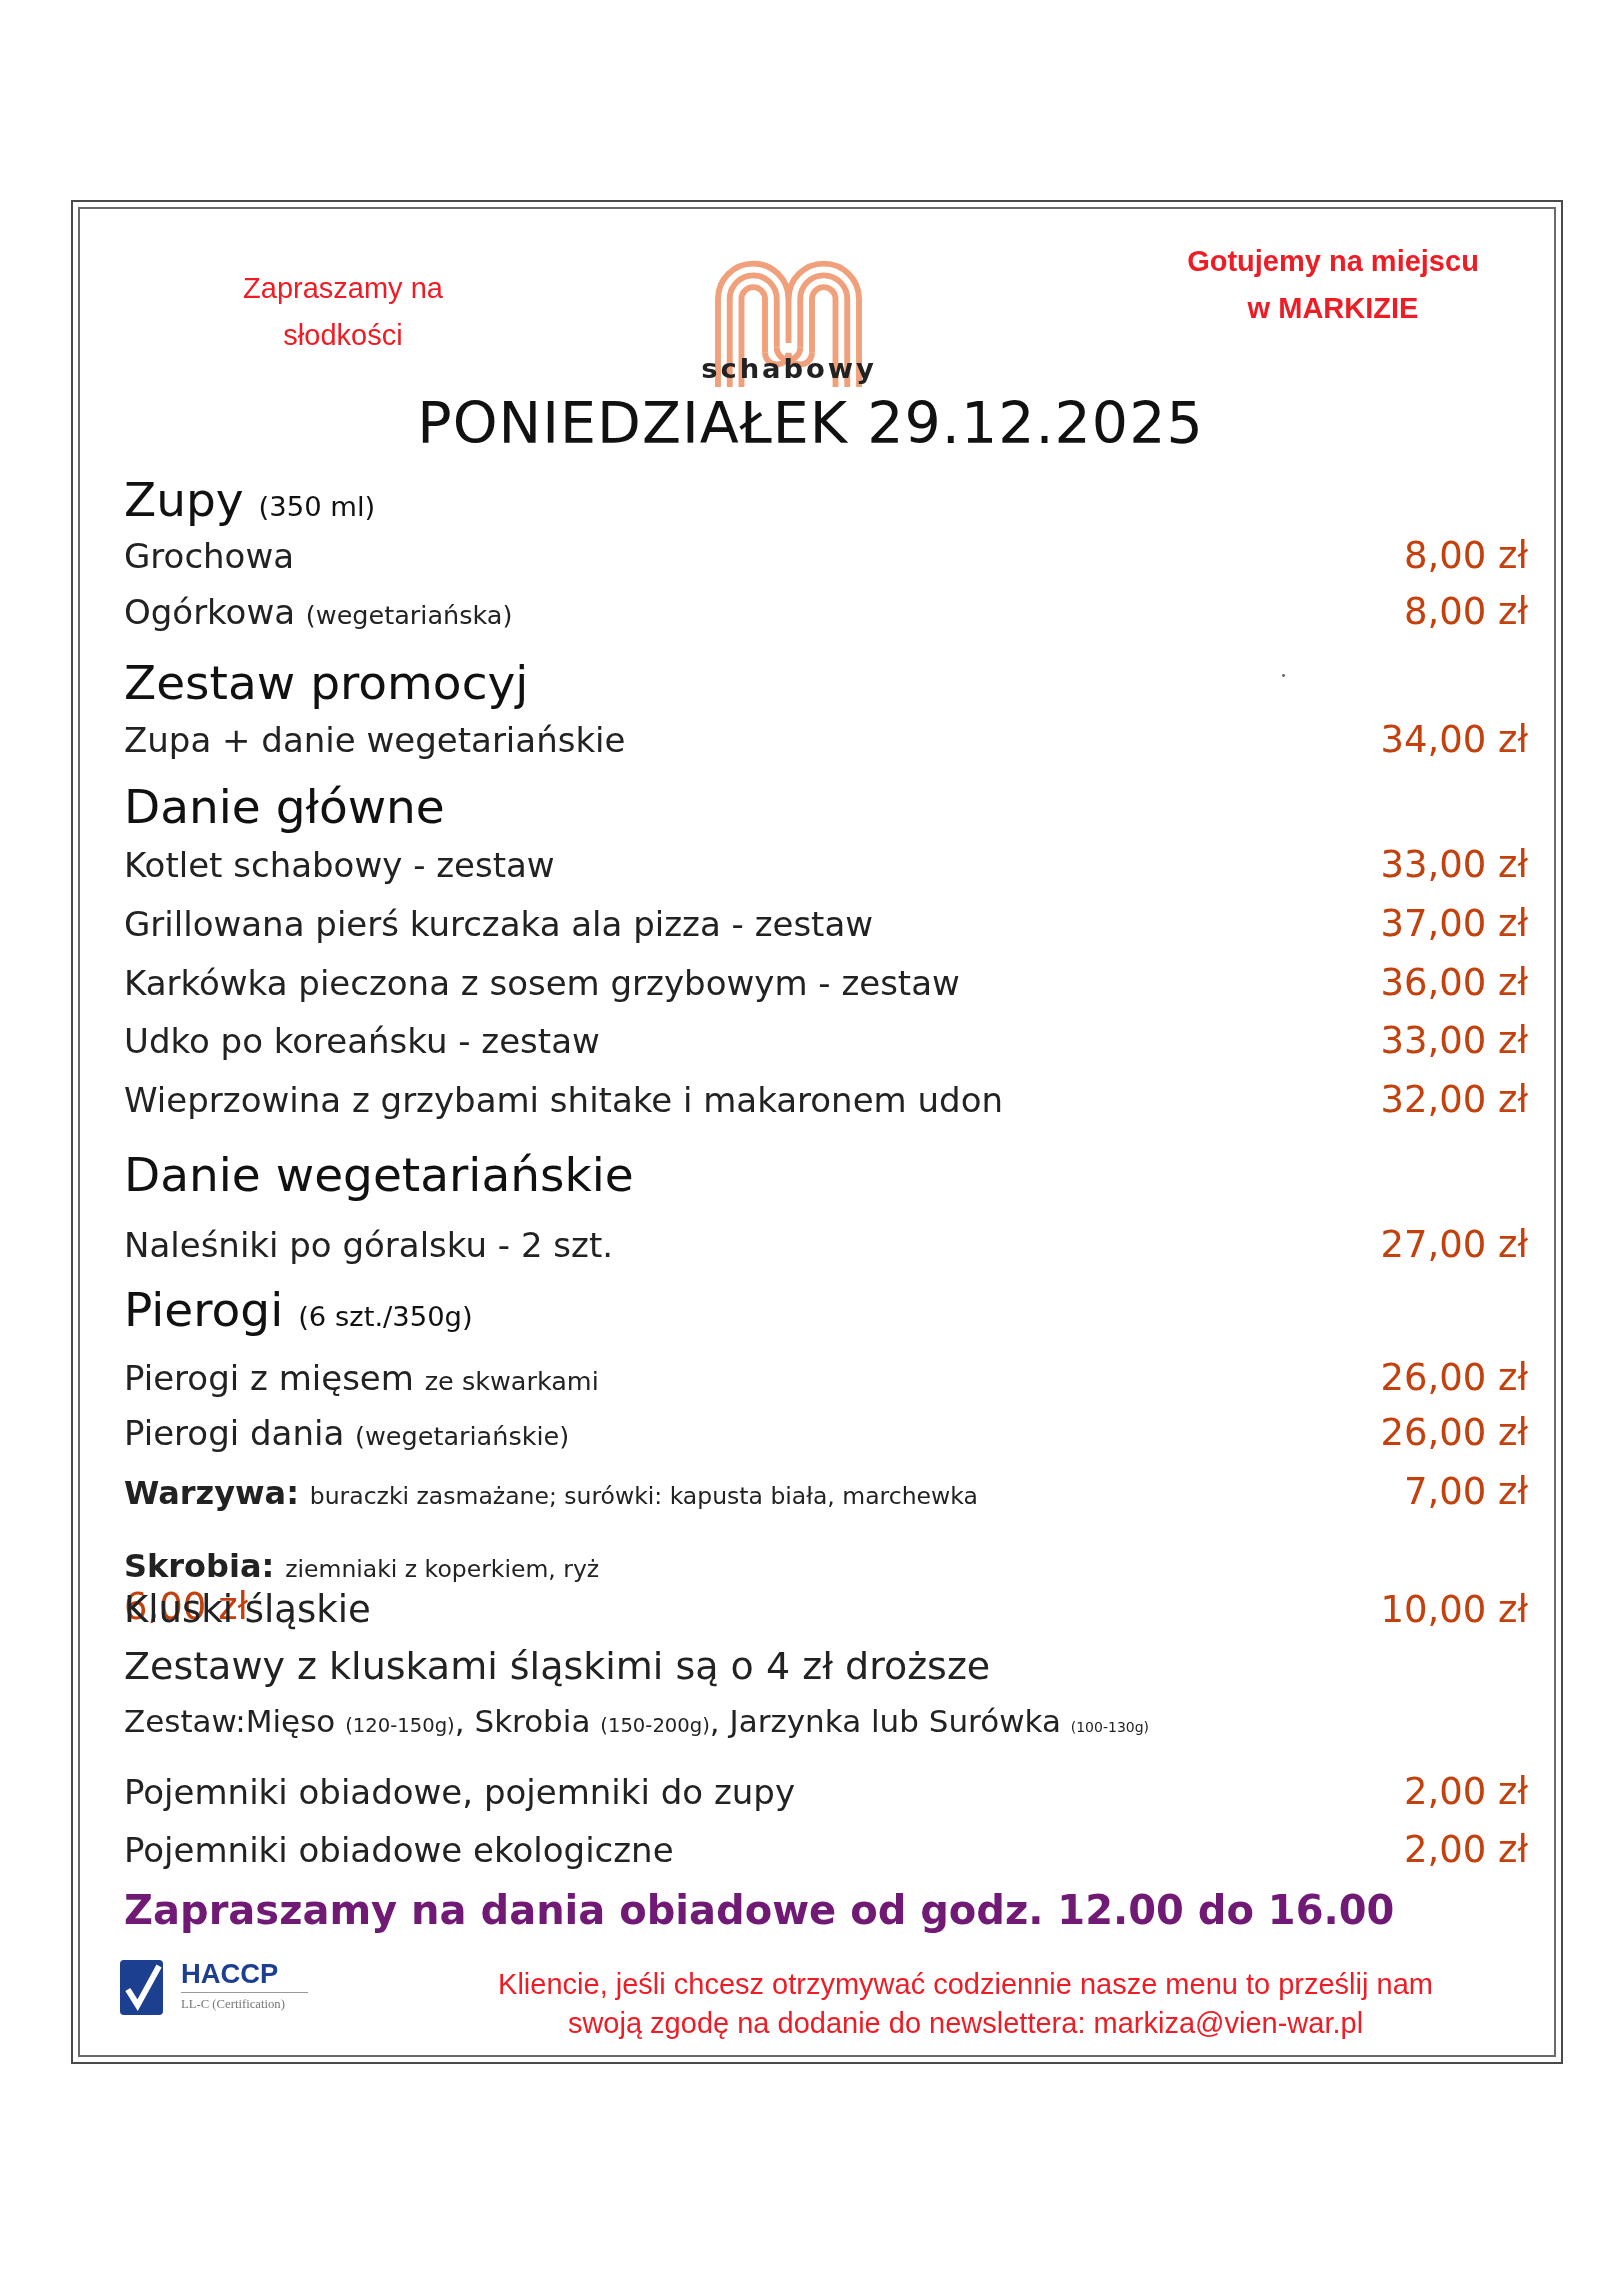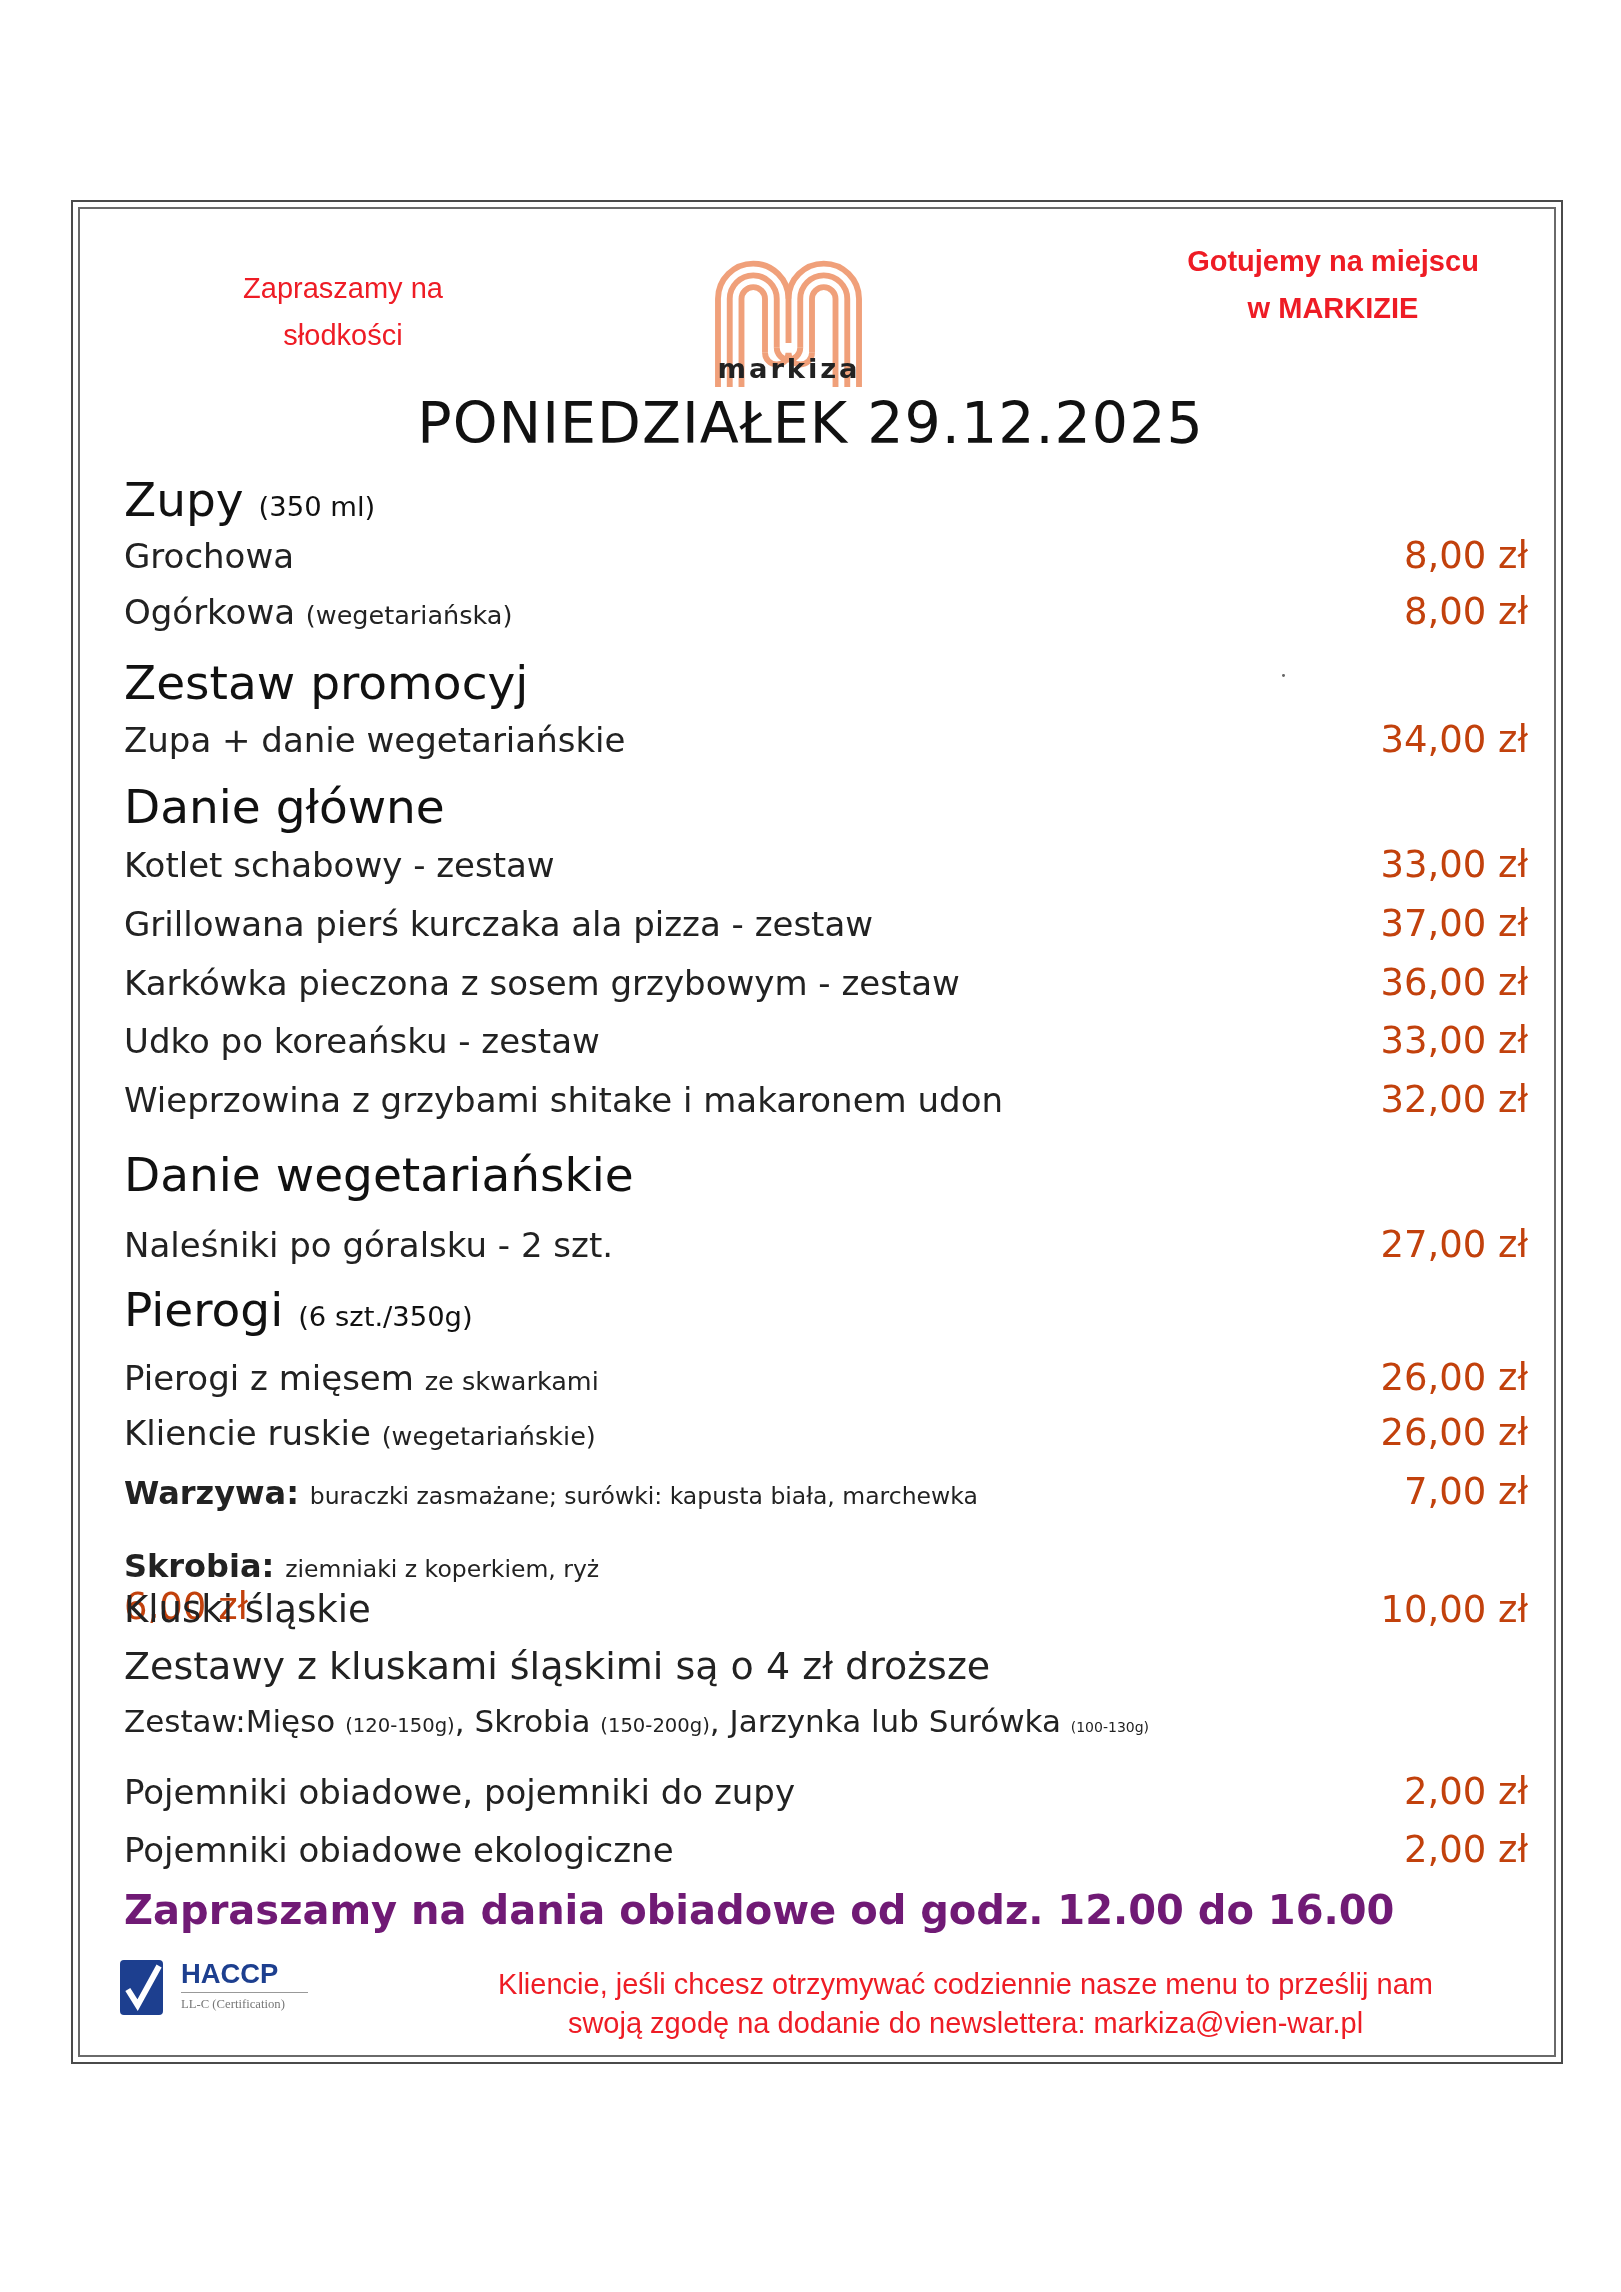--- a/index.html
+++ b/index.html
@@ -45,21 +45,21 @@
     <path d="M8 145 V55 A36 36 0 0 1 80 55 V100 A0 0 0 0 0 80 100"></path>
     <path d="M20 145 V55 A24 24 0 0 1 68 55 V105"></path>
     <path d="M32 145 V55 A12 12 0 0 1 56 55 V110"></path>
     <path d="M152 145 V55 A36 36 0 0 0 80 55"></path>
     <path d="M140 145 V55 A24 24 0 0 0 92 55 V105"></path>
     <path d="M128 145 V55 A12 12 0 0 0 104 55 V110"></path>
     <path d="M56 110 A12 12 0 0 0 80 110 A12 12 0 0 0 104 110"></path>
     <path d="M68 105 A12 12 0 0 0 92 105"></path>
   </g>
 </svg>
-<div class="logo-text" style="top:353px;">markiza</div>
+<div class="logo-text" style="top:353px;">schabowy</div>
 
 <div class="promo-right">
   <div>Gotujemy na miejscu</div>
   <div>w MARKIZIE</div>
 </div>
 
 <div class="title">PONIEDZIAŁEK 29.12.2025</div>
 
 <div class="row" style="top:472px;">
   <span class="section"><span>Zupy</span> <span class="sub">(350 ml)</span></span>
@@ -116,21 +116,21 @@
 </div>
 
 <div class="row" style="top:1282px;">
   <span class="section"><span>Pierogi</span> <span class="sub">(6 szt./350g)</span></span>
 </div>
 <div class="row" style="top:1356px;">
   <span class="item"><span>Pierogi z mięsem</span> <span class="note">ze skwarkami</span></span>
   <span class="price">26,00 zł</span>
 </div>
 <div class="row" style="top:1411px;">
-  <span class="item"><span>Kliencie ruskie</span> <span class="note">(wegetariańskie)</span></span>
+  <span class="item"><span>Pierogi dania</span> <span class="note">(wegetariańskie)</span></span>
   <span class="price">26,00 zł</span>
 </div>
 
 <div class="row" style="top:1470px;">
   <span class="item"><span class="bold-label">Warzywa:</span> <span class="tiny">buraczki zasmażane; surówki: kapusta biała, marchewka</span></span>
   <span class="price">7,00 zł</span>
 </div>
 <div class="row" style="top:1545px;flex-direction:column;">
   <span class="item"><span class="bold-label">Skrobia:</span> <span class="tiny">ziemniaki z koperkiem, ryż</span></span>
   <span class="price">6,00 zł</span>

